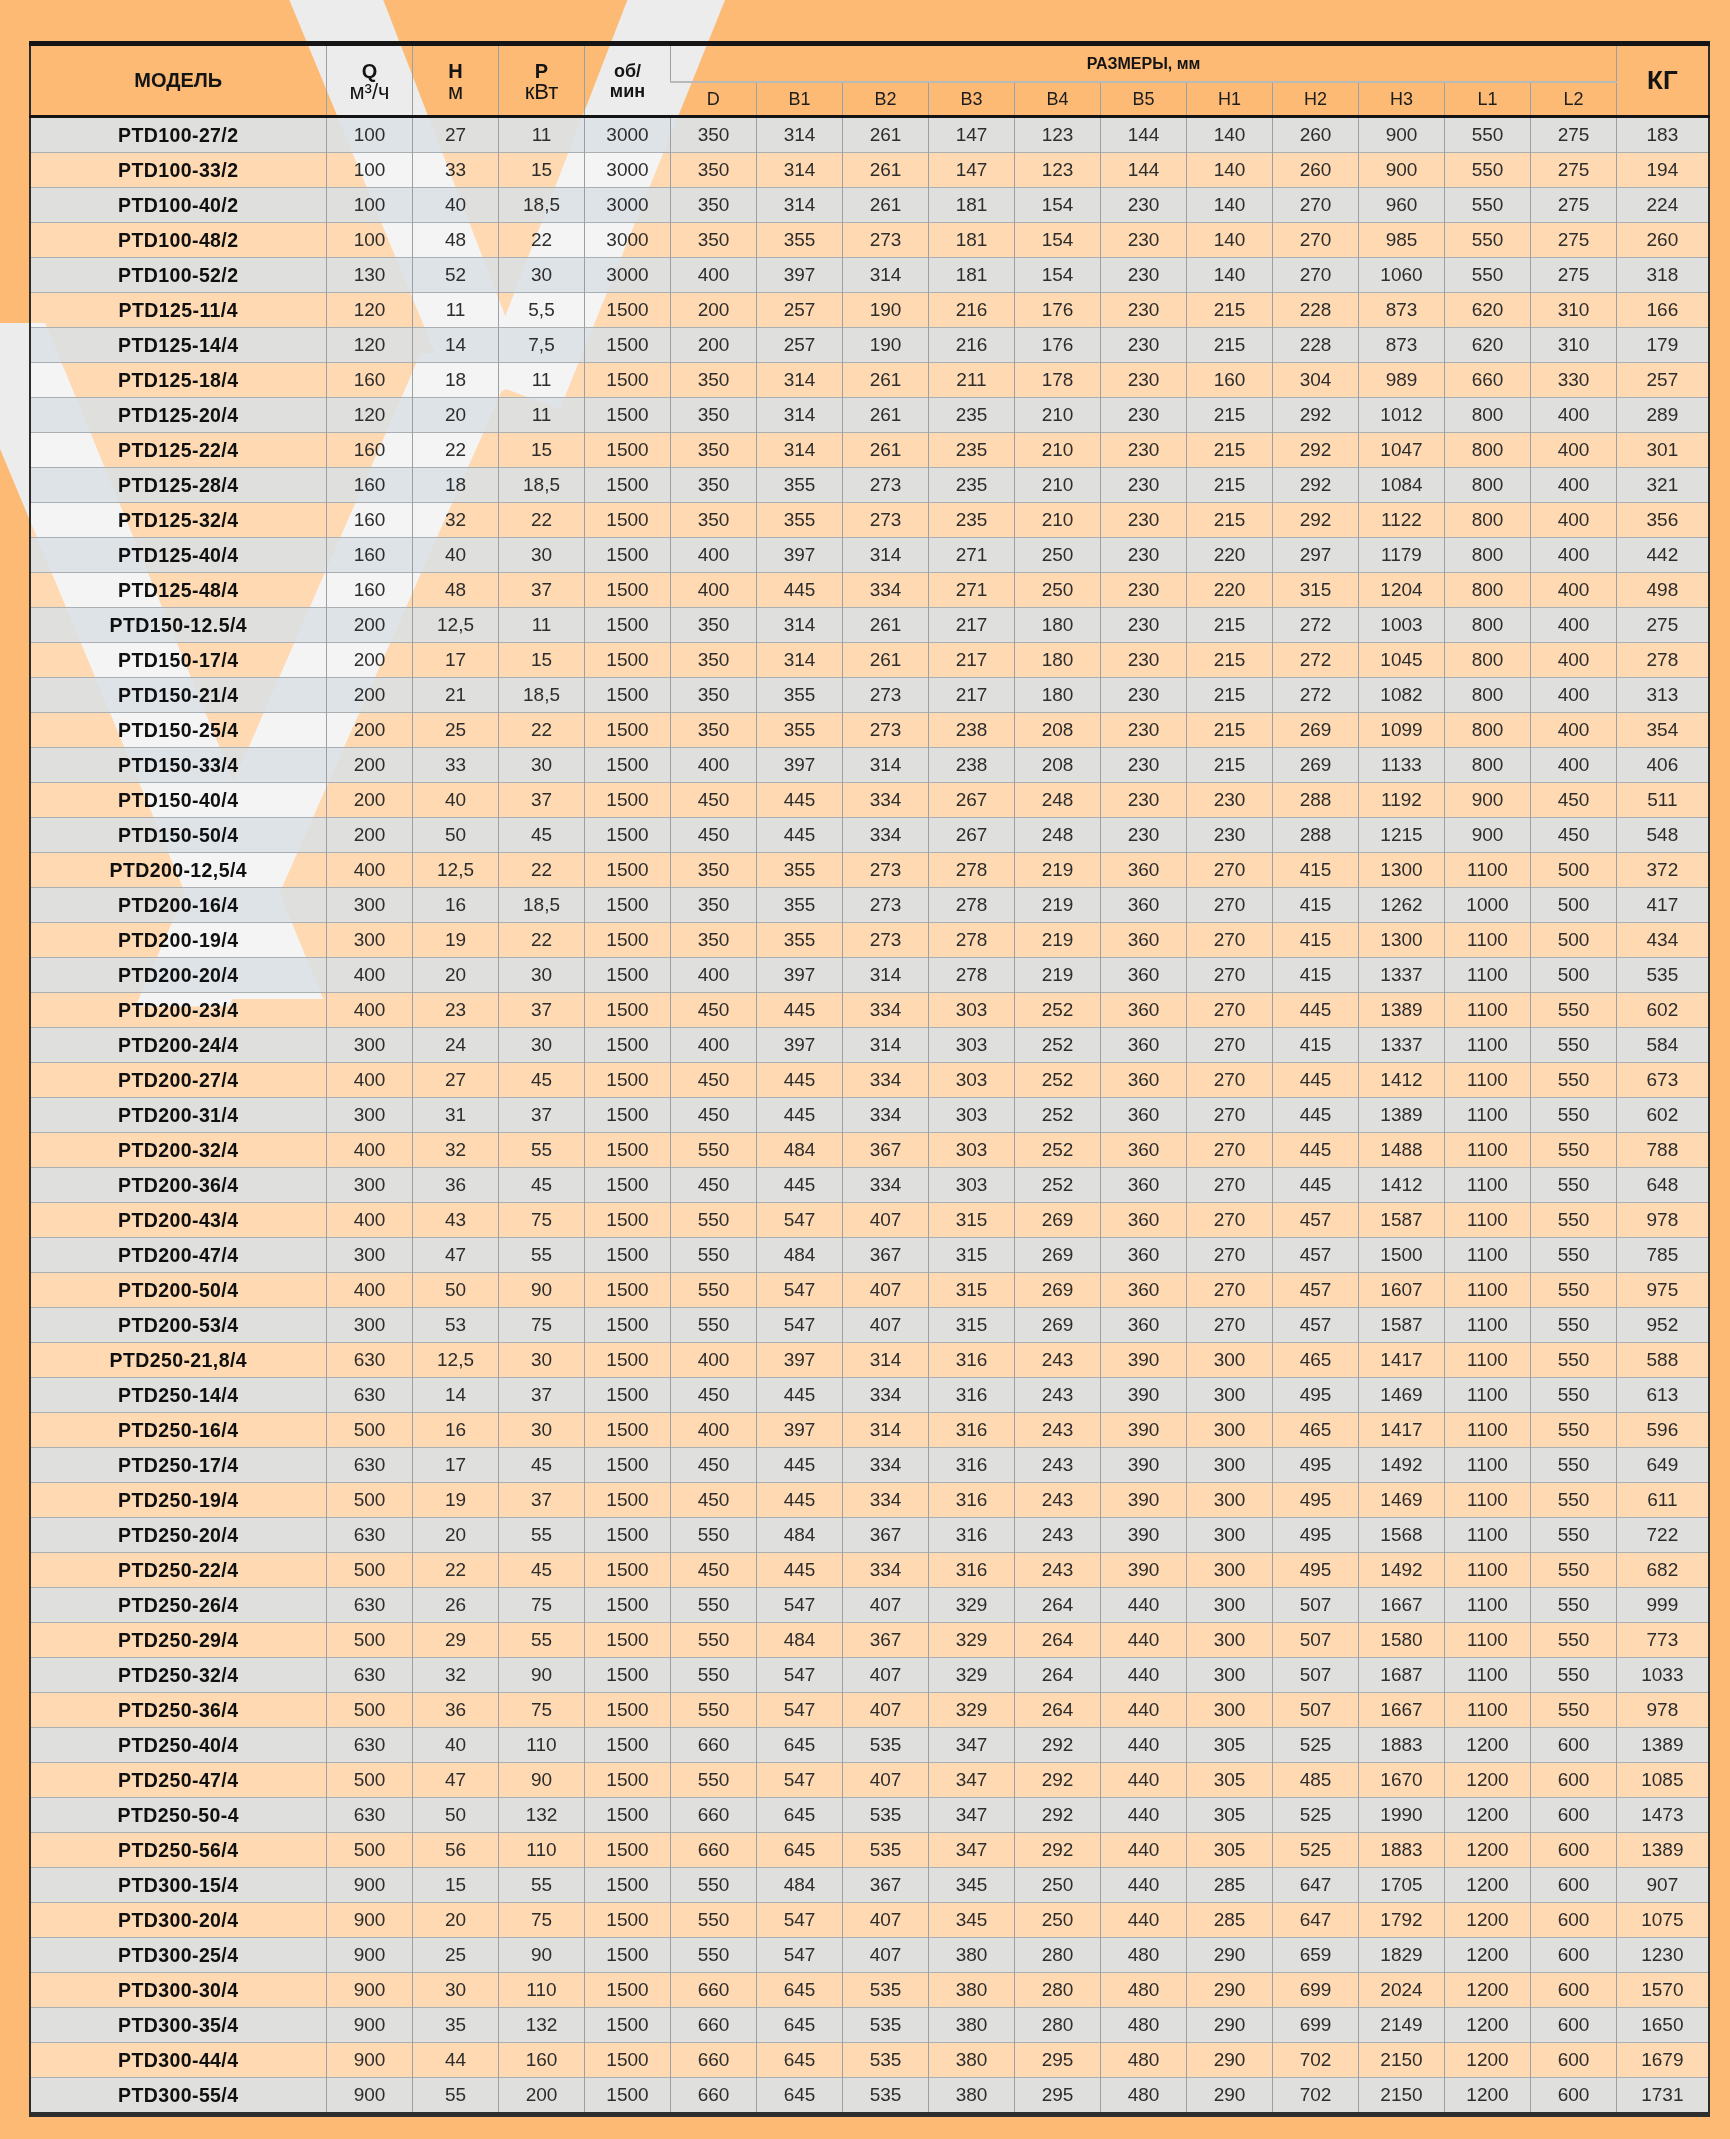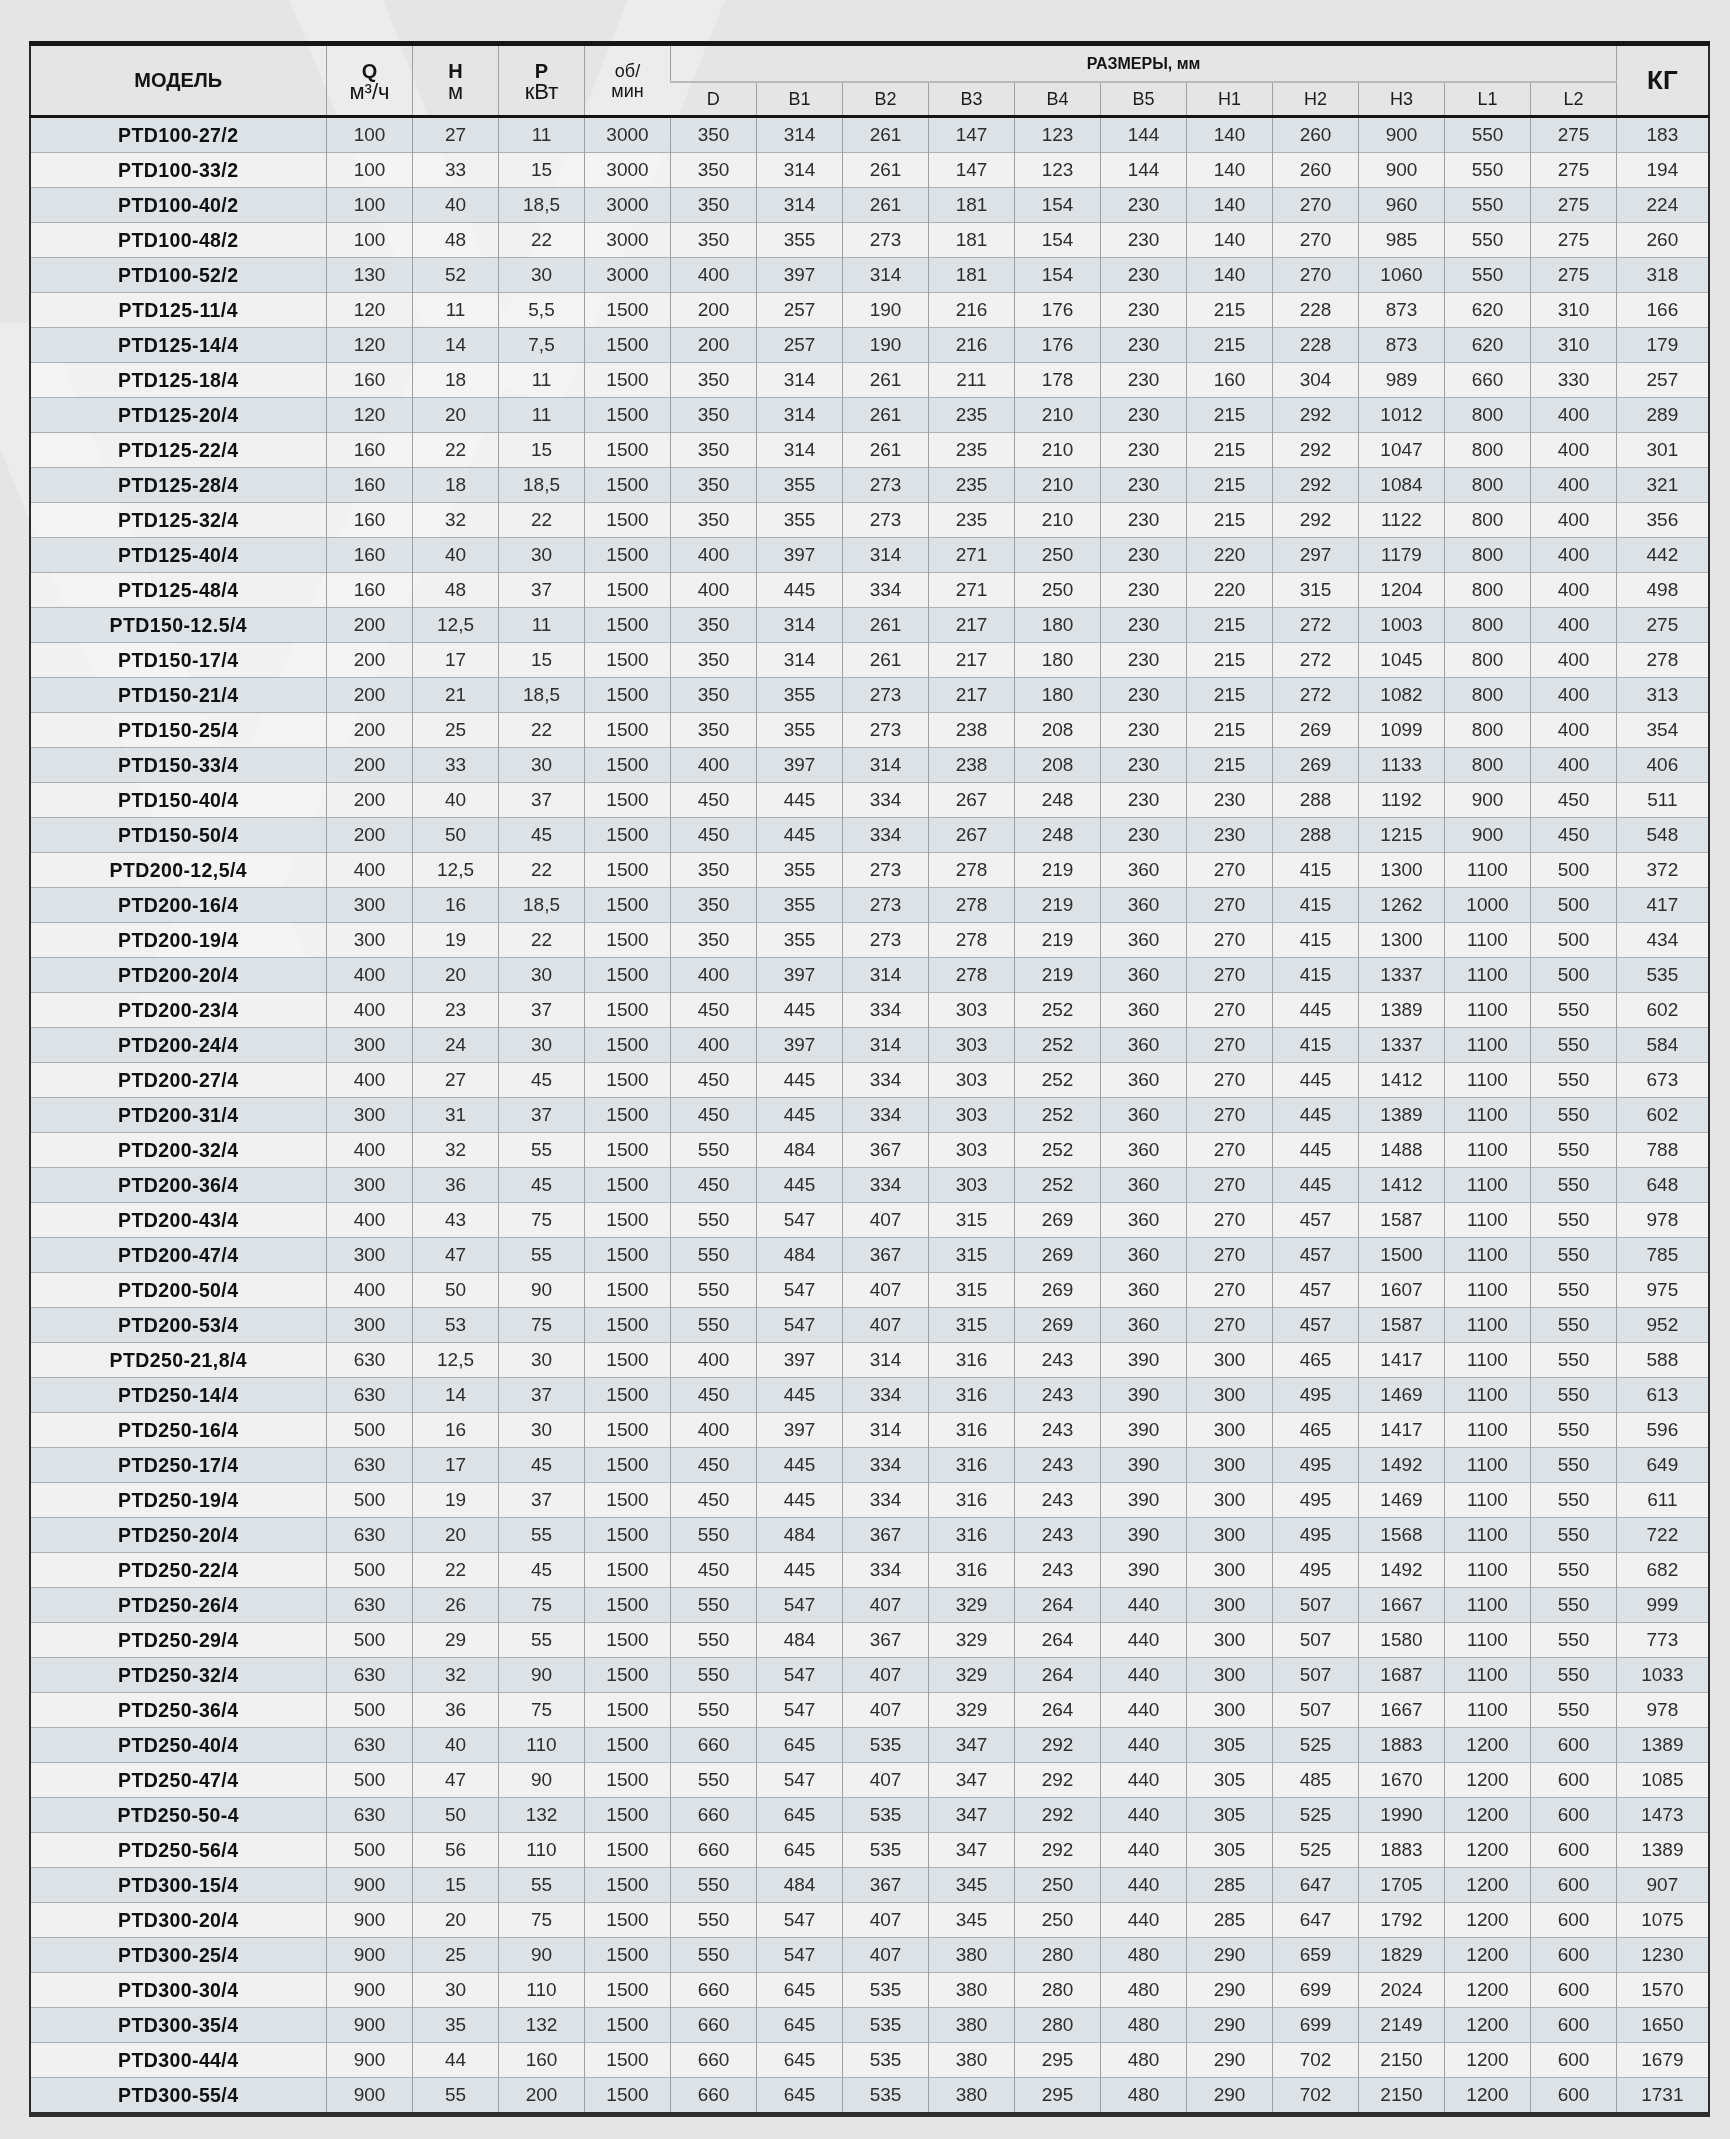--- a/index.html
+++ b/index.html
@@ -1,20 +1,20 @@
 <!DOCTYPE html>
 <html style="font-size:12px"><head>
 <meta charset="utf-8">
 <style>
   html,body{margin:0;padding:0;}
   .page{
     position:relative;
     width:1731px;
     height:2140px;
-    background:#e5e5e5;
+    background:#fdba74;
     overflow:hidden;
     font-family:"Liberation Sans", sans-serif;
   }
   .watermark{position:absolute;left:0;top:0;z-index:0;}
   table.spec{
     position:absolute;
     left:28.5px;
     top:41px;
     width:1673px;
     z-index:1;
@@ -35,21 +35,21 @@
   td{border-left:1.5px solid #9aa0a4;border-top:1.5px solid #a9afb3;text-align:center;vertical-align:middle;
      font-size:19px;color:#2d2d2d;height:34px;}
   th:first-child,td:first-child{border-left:none;}
   thead tr.tier1 th{height:35px;}
   thead tr.tier2 th{height:32px;font-weight:400;font-size:18px;color:#1d1d1d;}
   th.span2{border-bottom:3.8px solid #141414;}
   th.sizes{border-bottom:2.3px solid #b9b9b9;font-size:16px;font-weight:bold;}
   thead tr.tier2 th{border-bottom:3.8px solid #141414;}
   .hlabel{display:block;font-size:20px;font-weight:bold;line-height:22.5px;}
   .hunit{display:block;font-size:22px;font-weight:400;line-height:19.5px;}
-  .rpm{display:block;font-size:18px;font-weight:normal;line-height:20px;}
+  .rpm{display:block;font-size:18px;font-weight:bold;line-height:20px;}
   th.model-h{font-size:20px;font-weight:bold;}
   th.kg-h{font-size:26px;font-weight:bold;}
   tbody tr:nth-child(odd){background:rgba(221,226,230,0.93);}
   tbody tr:nth-child(even){background:rgba(255,255,255,0.45);}
   td.model{font-weight:bold;font-size:19.5px;color:#0f0f0f;letter-spacing:0.4px;text-align:center;}
 </style>
 </head>
 <body>
 <div class="page">
 

